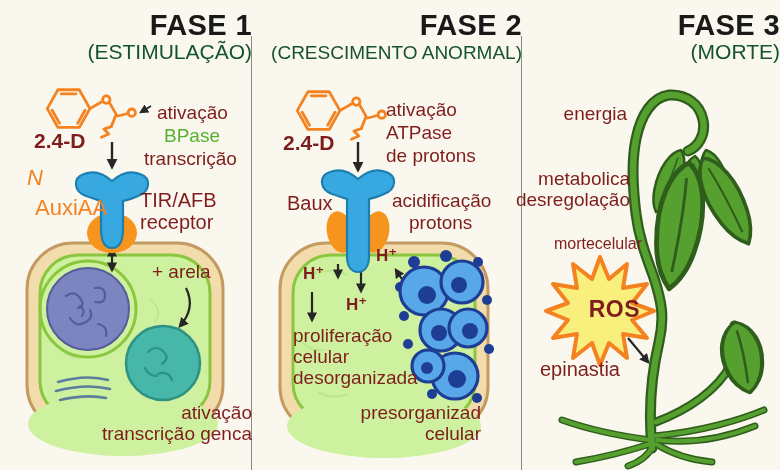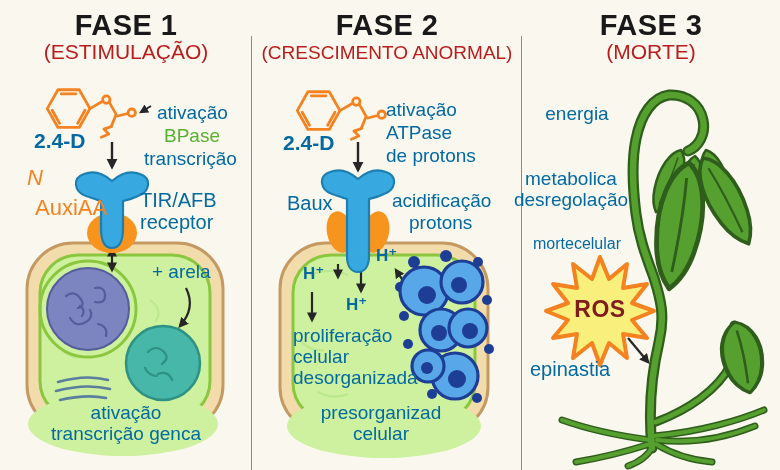--- a/index.html
+++ b/index.html
@@ -1,23 +1,23 @@
 <!DOCTYPE html>
 <html><head>
 <meta charset="utf-8">
 <style>
   html,body{margin:0;padding:0;background:#e8e8e8}
   .stage{position:relative;width:780px;height:470px;background:#faf8ee;overflow:hidden;
          font-family:"Liberation Sans","DejaVu Sans",sans-serif;color:#262626}
   .art{position:absolute;left:0;top:0}
   .divider{position:absolute;top:36px;bottom:0;width:1px;background:#8a8a8a}
-  .t{position:absolute;font-size:19px;line-height:1.05;white-space:nowrap;color:#0369a1}
-  .ctr{text-align:center;white-space:normal}
+  .t{position:absolute;font-size:19px;line-height:1.05;white-space:nowrap;color:#7f1d1d}
+  .ctr{text-align:right;white-space:normal}
   .title{font-size:29px;font-weight:bold;letter-spacing:.4px;color:#191919}
-  .subtitle{font-size:21px;font-weight:500;color:#b91c1c}
+  .subtitle{font-size:21px;font-weight:500;color:#14532d}
   .subtitle-sm{font-size:19px}
   .mol{font-size:21px;font-weight:bold}
   .orange{color:#f58220}
   .green{color:#56b12e}
   .bold{font-weight:normal}
   .ital{font-style:italic}
   .hplus{font-size:17px;font-weight:600}
   .ros{font-size:23px;font-weight:bold;color:#7f1d1d;letter-spacing:.5px}
 </style>
 </head>

